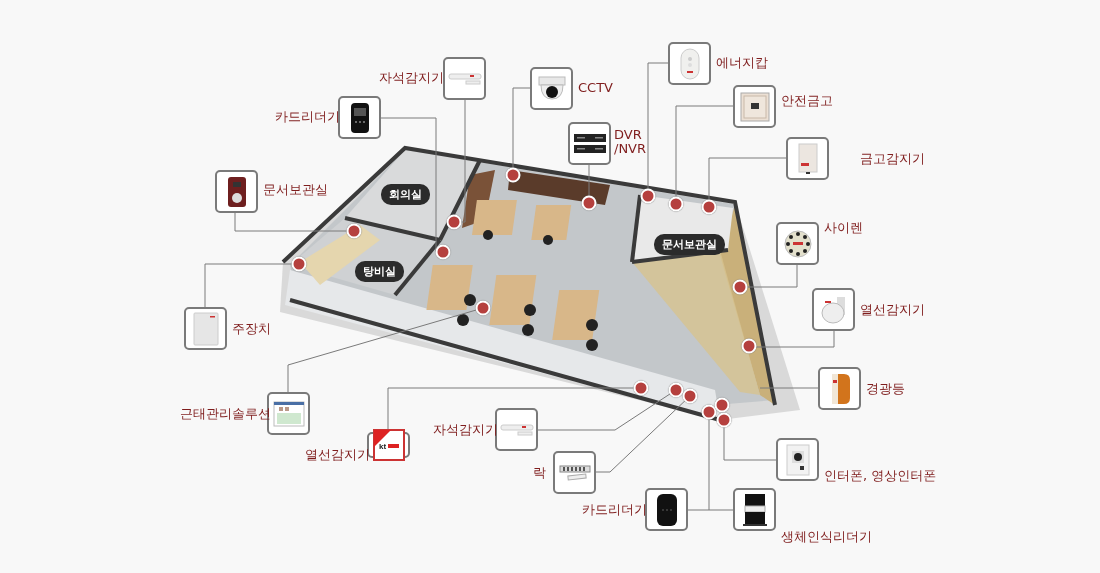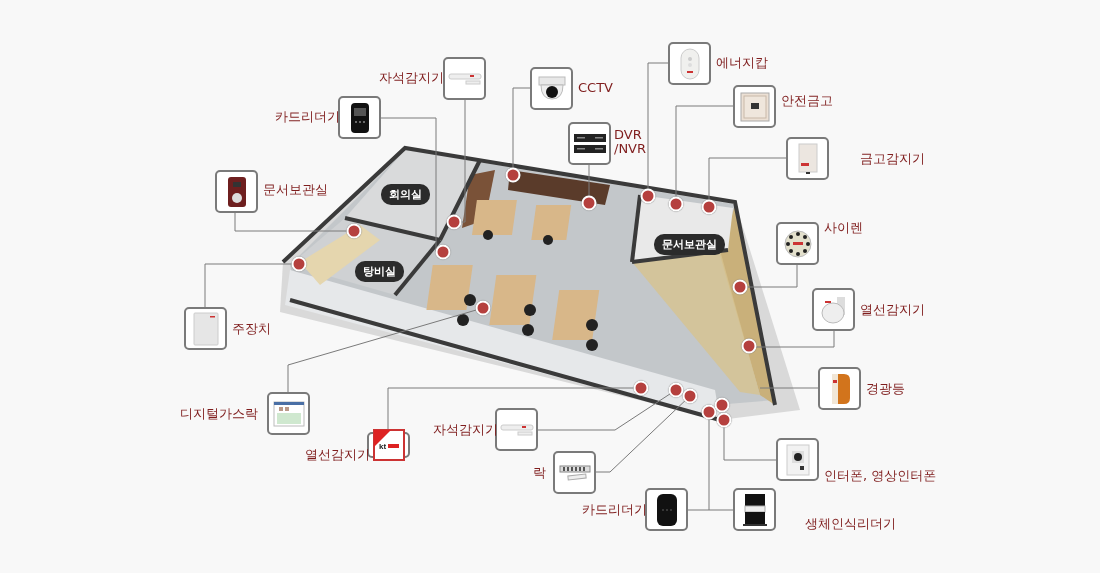--- a/index.html
+++ b/index.html
@@ -169,21 +169,21 @@
 
   <div class="box" style="left:267px;top:392px;width:43px;height:43px;">
     <svg class="icon" width="32" height="26">
         <rect x="1" y="1" width="30" height="24" fill="#fff" stroke="#bbb"></rect>
         <rect x="1" y="1" width="30" height="3" fill="#4a6fa5"></rect>
         <rect x="6" y="6" width="4" height="4" fill="#b98"></rect>
         <rect x="12" y="6" width="4" height="4" fill="#b98"></rect>
         <rect x="4" y="12" width="24" height="11" fill="#cfe8cf"></rect>
       </svg>
   </div>
-  <div class="lbl" style="left:180px;top:406px;">디지털가스락</div>
+  <div class="lbl" style="left:180px;top:406px;">근태관리솔루션</div>
 
   <div class="box" style="left:367px;top:432px;width:43px;height:26px;">
     <svg class="icon" width="32" height="32">
         <rect x="1" y="1" width="30" height="30" fill="#fff" stroke="#c33" stroke-width="2"></rect>
         <polygon points="1,1 18,1 1,18" fill="#d22"></polygon>
         <text x="6" y="20" font-size="8" font-weight="bold" fill="#222" font-family="Liberation Sans, sans-serif">kt</text>
         <rect x="15" y="15" width="11" height="4" fill="#d22"></rect>
       </svg>
   </div>
   <div class="lbl" style="left:305px;top:447px;">열선감지기</div>
@@ -224,21 +224,21 @@
   <div class="lbl" style="left:582px;top:502px;">카드리더기</div>
 
   <div class="box" style="left:733px;top:488px;width:43px;height:43px;">
     <svg class="icon" width="24" height="34">
         <rect x="2" y="1" width="20" height="12" fill="#111"></rect>
         <rect x="2" y="13" width="20" height="6" fill="#eee" stroke="#aaa"></rect>
         <rect x="2" y="19" width="20" height="12" fill="#111"></rect>
         <rect x="0" y="31" width="24" height="2" fill="#333"></rect>
       </svg>
   </div>
-  <div class="lbl" style="left:781px;top:516px;margin-left:24px;">생체인식리더기</div>
+  <div class="lbl" style="left:781px;top:529px;">생체인식리더기</div>
 
   <div class="box" style="left:776px;top:438px;width:43px;height:43px;">
     <svg class="icon" width="26" height="32">
         <rect x="2" y="1" width="22" height="30" fill="#f2f2f2" stroke="#ccc"></rect>
         <rect x="7" y="7" width="12" height="12" fill="#ddd"></rect>
         <circle cx="13" cy="13" r="4" fill="#222"></circle>
         <rect x="15" y="22" width="4" height="4" fill="#333"></rect>
       </svg>
   </div>
   <div class="lbl" style="left:824px;top:452px;margin-top:16px;">인터폰, 영상인터폰</div>

